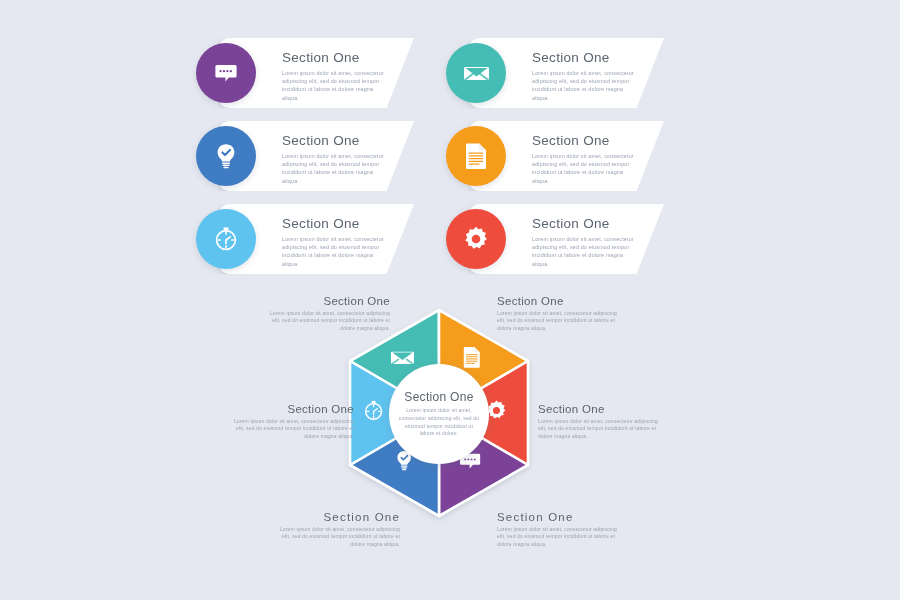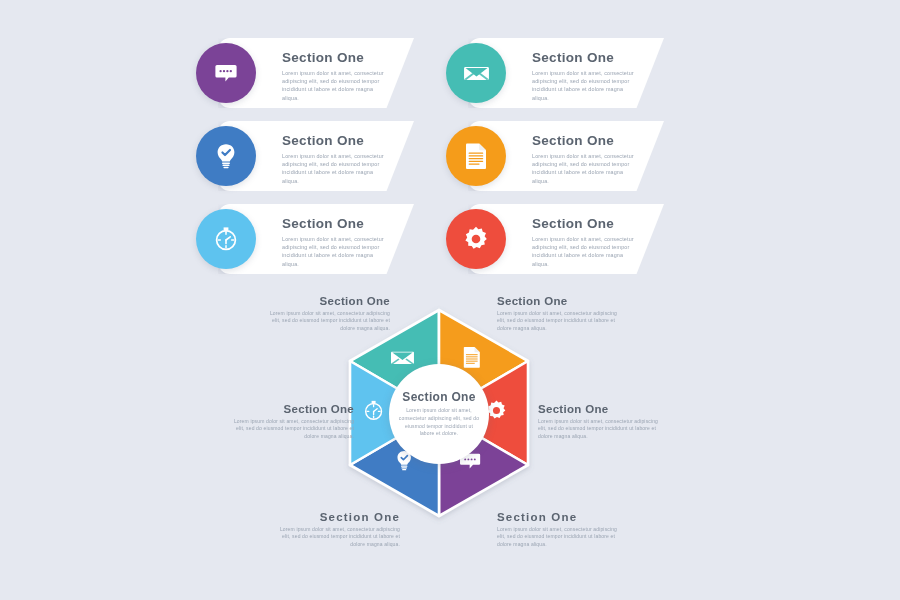--- a/index.html
+++ b/index.html
@@ -12,21 +12,21 @@
     background: #e5e8f0;
     font-family: "Liberation Sans", sans-serif;
     overflow: hidden;
     position: relative;
   }
 
   
   .sec-title {
     color: #5b6470;
     font-size: 13.5px;
-    font-weight: 700;
+    font-weight: 400;
     letter-spacing: 0.3px;
     margin: 0 0 4px 0;
     white-space: nowrap;
   }
   .sec-body {
     color: #9aa4b2;
     font-size: 5.4px;
     line-height: 8.2px;
     margin: 0;
     letter-spacing: 0.15px;

